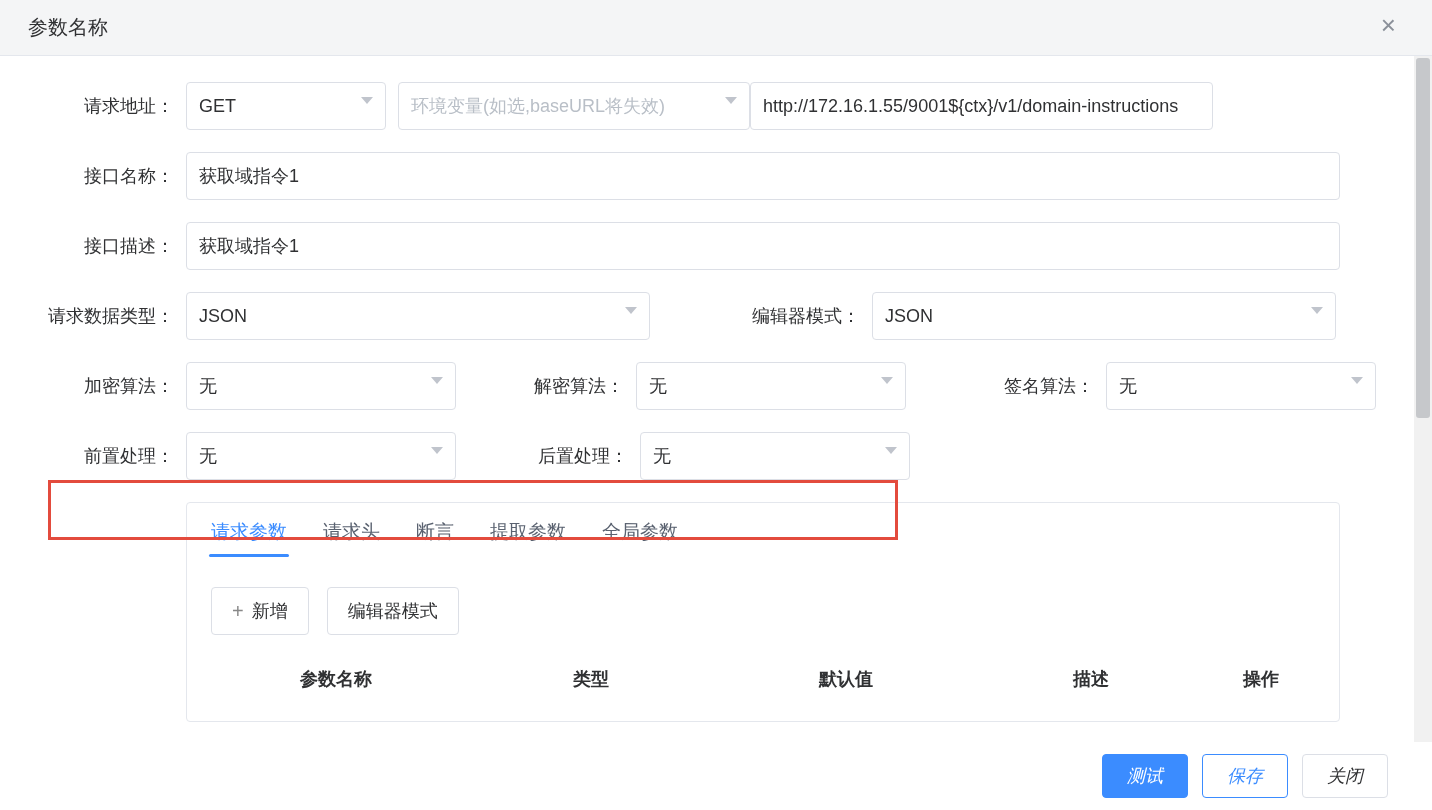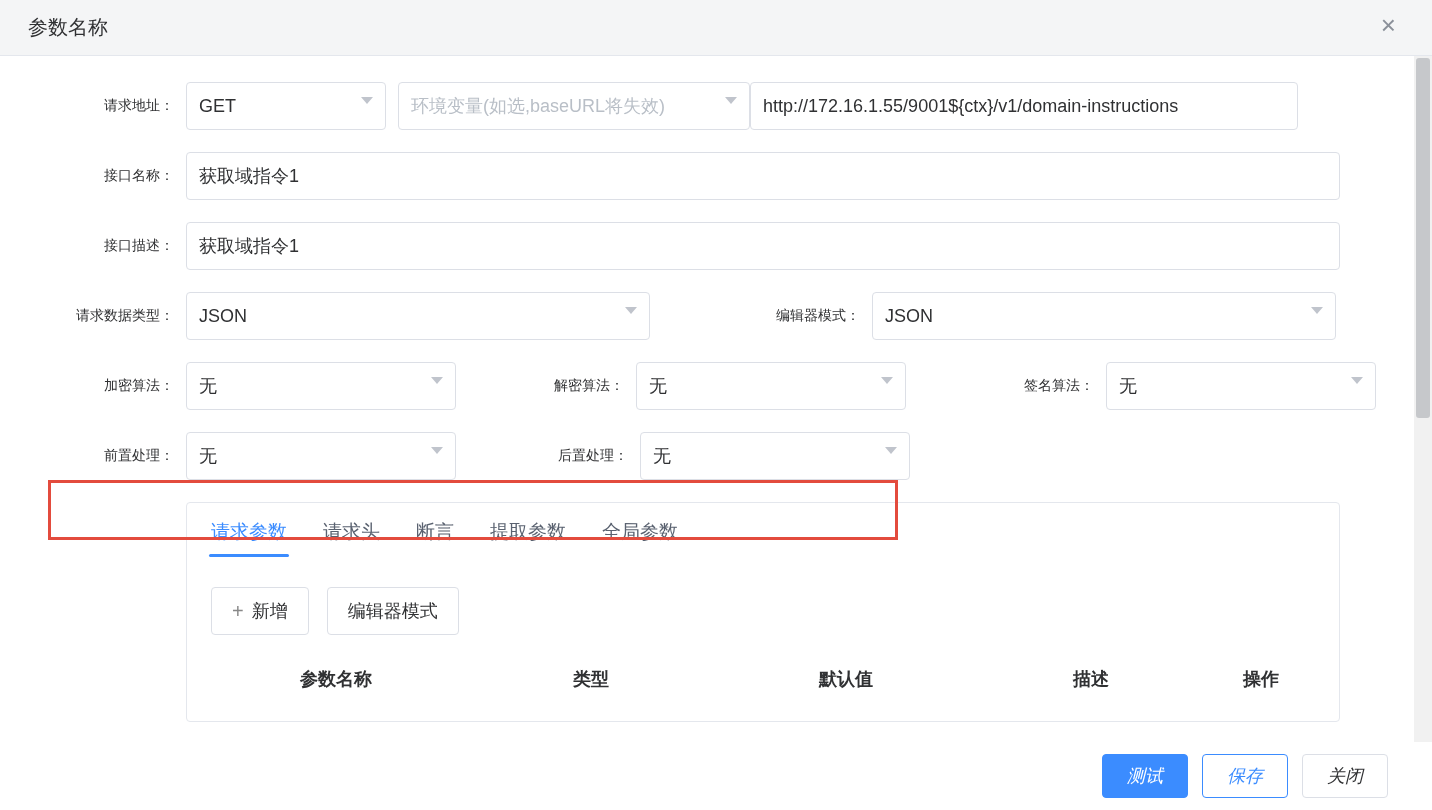--- a/index.html
+++ b/index.html
@@ -7,32 +7,32 @@
     .page { width: 1432px; height: 810px; position: relative; }
 
     .modal-header { height: 56px; background: #f4f5f6; border-bottom: 1px solid #e4e7ed; display: flex; align-items: center; padding: 0 28px; position: relative; }
     .modal-title { font-size: 20px; color: #303133; }
     .close-x { position: absolute; right: 36px; top: 10px; font-size: 26px; color: #8a9099; cursor: pointer; font-family: Arial, sans-serif; }
 
     .body-scroll { position: absolute; top: 56px; left: 0; right: 0; bottom: 68px; overflow: hidden; padding-top: 26px; }
 
     .form-row { display: flex; align-items: center; margin-bottom: 22px; padding-left: 26px; }
     .form-row.two-col { padding-left: 26px; }
-    .lbl { width: 160px; text-align: right; padding-right: 12px; color: #303133; font-size: 14px; }
+    .lbl { width: 160px; text-align: right; padding-right: 12px; color: #303133; font-size: 18px; }
 
     .input, .select { height: 48px; border: 1px solid #dcdfe6; border-radius: 4px; padding: 0 12px; font-size: 18px; color: #303133; background: #fff; display: flex; align-items: center; position: relative; }
     .input input { border: none; outline: none; width: 100%; height: 100%; font-size: 18px; color: #303133; background: transparent; font-family: inherit; }
     .input input::placeholder { color: #b9bfc7; }
     .select .arrow { position: absolute; right: 12px; top: 14px; width: 0; height: 0; border-left: 6px solid transparent; border-right: 6px solid transparent; border-top: 7px solid #c0c4cc; }
     .select .val { color: #303133; }
 
     .row1-method { width: 200px; margin-right: 12px; }
     .row1-env { width: 352px; }
     .row1-env .val { color: #b9bfc7; }
-    .row1-url { flex: 0 0 auto; width: 548px; }
+    .row1-url { flex: 0 0 auto; width: 463px; }
 
     .row-full .input { width: 1154px; }
 
     .two-col .group { display: flex; align-items: center; }
     .two-col .select { width: 464px; }
     .two-col .gap { width: 62px; }
 
     .three-col { display: flex; align-items: center; padding-left: 26px; margin-bottom: 22px; }
     .three-col .lbl { width: 160px; }
     .three-col .select { width: 270px; }

